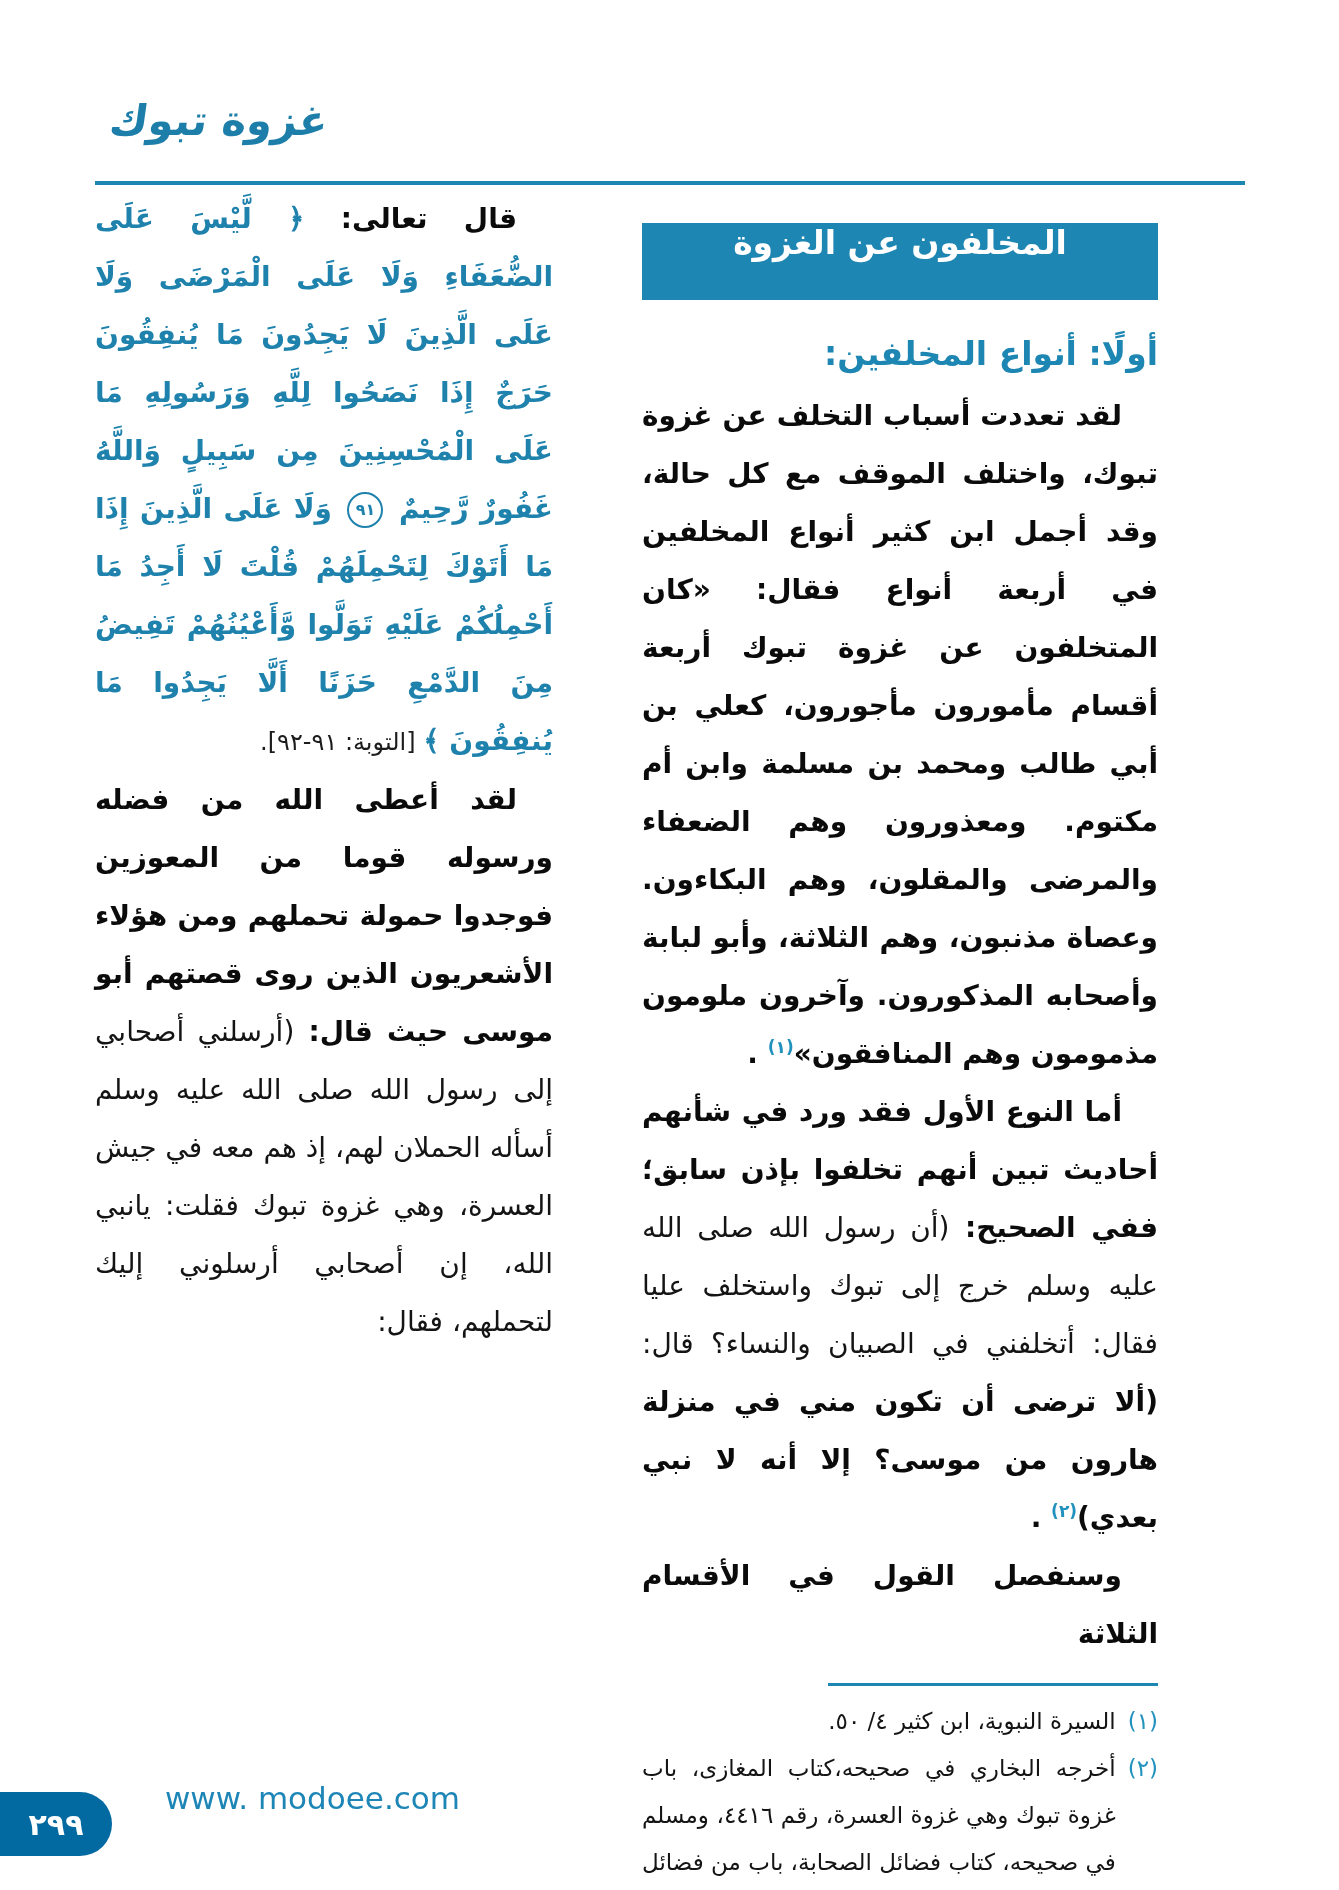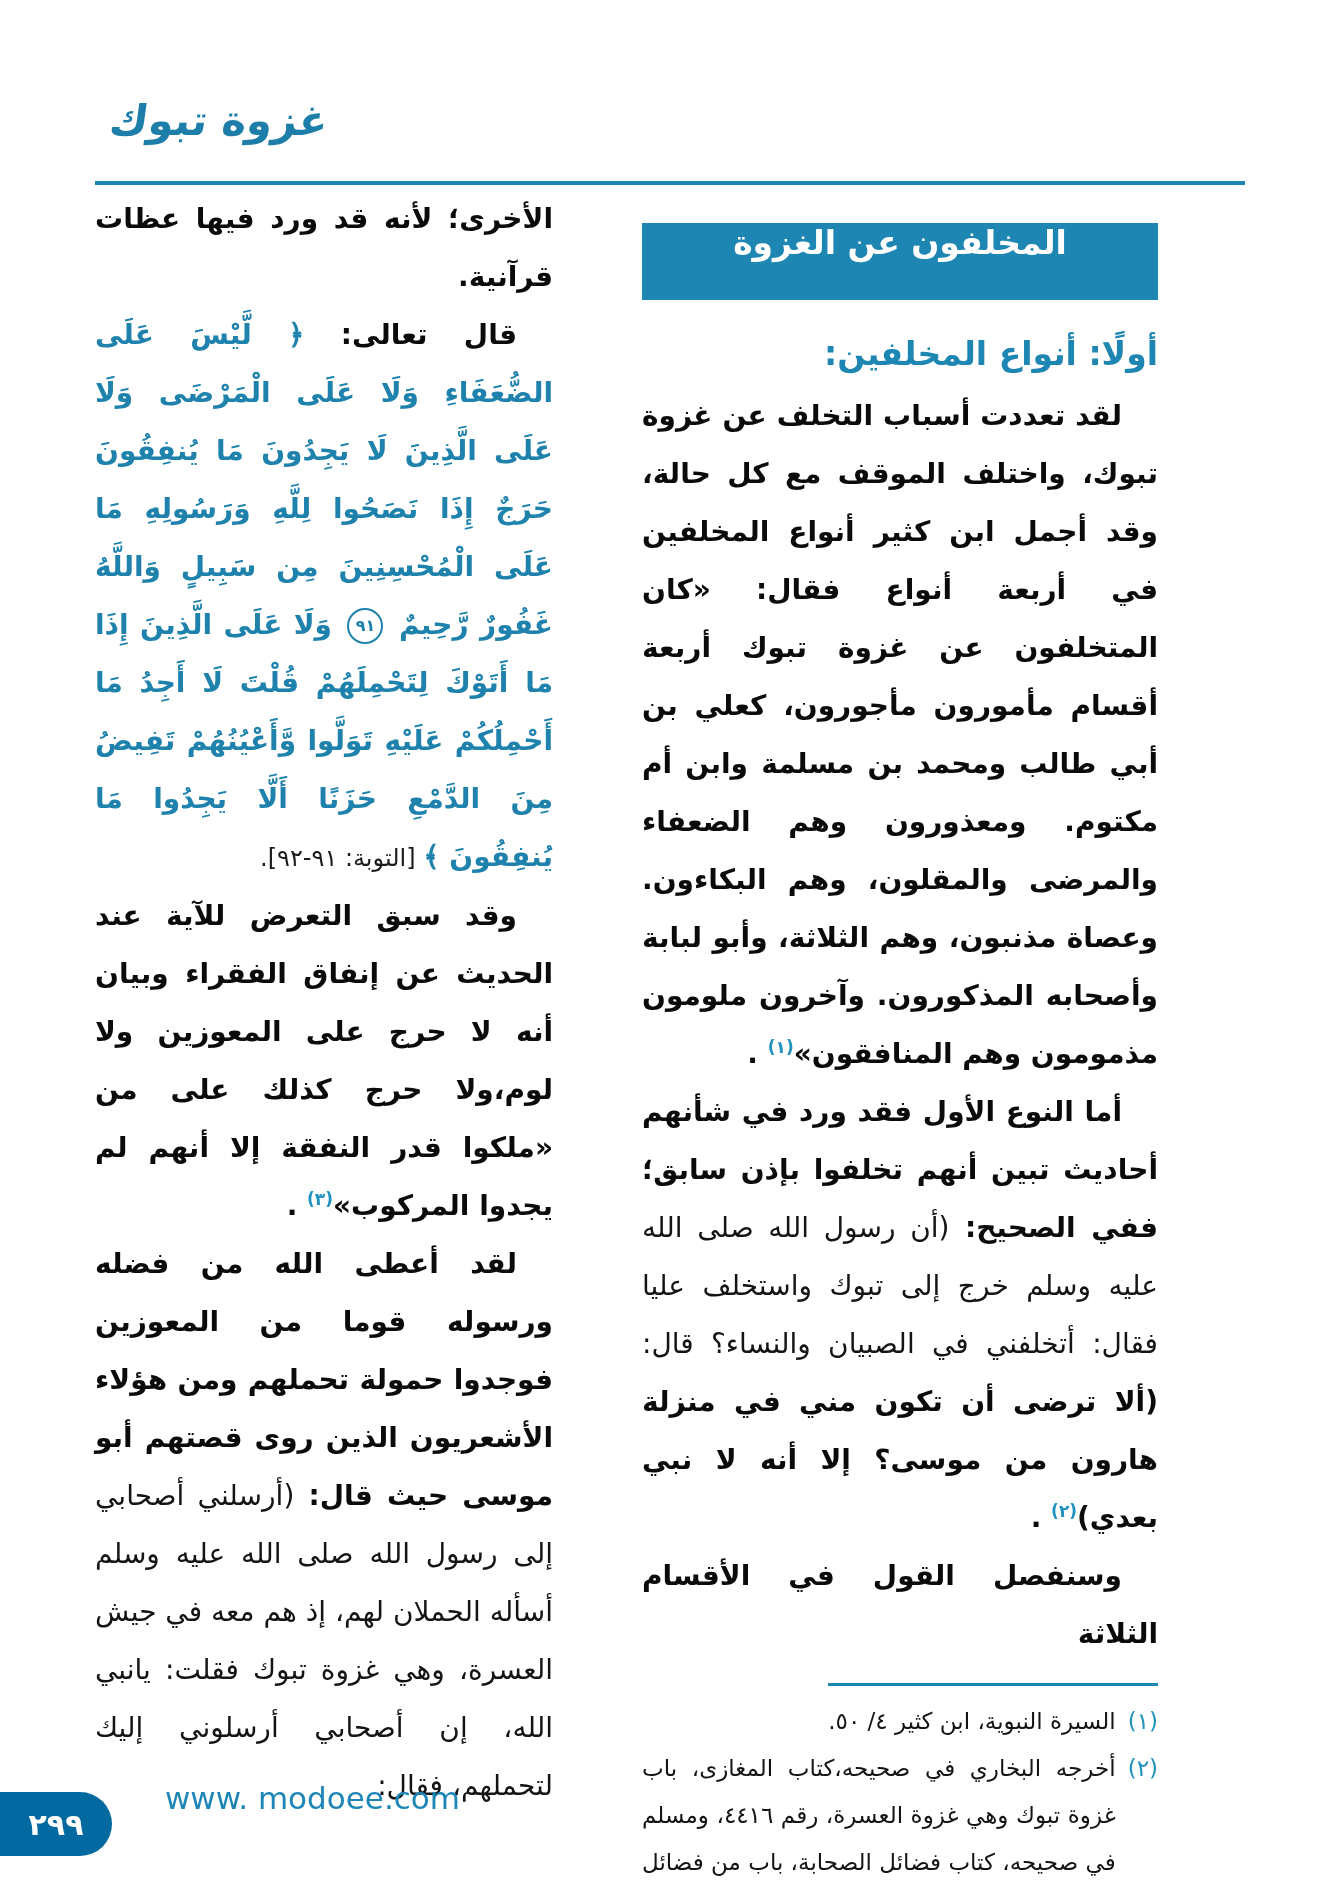--- a/index.html
+++ b/index.html
@@ -83,23 +83,21 @@
         </div>
         <div class="fn-row">
           <span class="fn-marker">(٢)</span>
           <div class="fn-text">أخرجه البخاري في صحيحه،كتاب المغازى، باب غزوة تبوك وهي غزوة العسرة، رقم ٤٤١٦، ومسلم في صحيحه، كتاب فضائل الصحابة، باب من فضائل علي، ٤/ ١٨٧٠، رقم ٢٤٠٤.</div>
         </div>
       </div>
   </div>
 
   <div class="col left-col">
     <div class="body">
-        <p class="para"><span class="seg-b">الأخرى؛ لأنه قد ورد فيها عظات قرآنية.</span></p>
         <p class="para indent"><span class="seg-b">قال تعالى: </span><span class="seg-quran">﴿ لَّيْسَ عَلَى الضُّعَفَاءِ وَلَا عَلَى الْمَرْضَى وَلَا عَلَى الَّذِينَ لَا يَجِدُونَ مَا يُنفِقُونَ حَرَجٌ إِذَا نَصَحُوا لِلَّهِ وَرَسُولِهِ مَا عَلَى الْمُحْسِنِينَ مِن سَبِيلٍ وَاللَّهُ غَفُورٌ رَّحِيمٌ </span><span class="seg-ayah">٩١</span><span class="seg-quran"> وَلَا عَلَى الَّذِينَ إِذَا مَا أَتَوْكَ لِتَحْمِلَهُمْ قُلْتَ لَا أَجِدُ مَا أَحْمِلُكُمْ عَلَيْهِ تَوَلَّوا وَّأَعْيُنُهُمْ تَفِيضُ مِنَ الدَّمْعِ حَزَنًا أَلَّا يَجِدُوا مَا يُنفِقُونَ ﴾</span><span class="seg-ref"> [التوبة: ٩١-٩٢].</span></p>
-        <p class="para indent"><span class="seg-b">وقد سبق التعرض للآية عند الحديث عن إنفاق الفقراء وبيان أنه لا حرج على المعوزين ولا لوم،ولا حرج كذلك على من «ملكوا قدر النفقة إلا أنهم لم يجدوا المركوب»</span><span class="seg-fnref">(٣)</span><span class="seg-b"> .</span></p>
         <p class="para indent"><span class="seg-b">لقد أعطى الله من فضله ورسوله قوما من المعوزين فوجدوا حمولة تحملهم ومن هؤلاء الأشعريون الذين روى قصتهم أبو موسى حيث قال: </span><span class="seg-r">(أرسلني أصحابي إلى رسول الله صلى الله عليه وسلم أسأله الحملان لهم، إذ هم معه في جيش العسرة، وهي غزوة تبوك فقلت: يانبي الله، إن أصحابي أرسلوني إليك لتحملهم، فقال:</span></p>
       </div>
 
   </div>
 
   <div class="page-num-box">
     <span>٢٩٩</span>
   </div>
   <div class="website">www. modoee.com</div>
 

